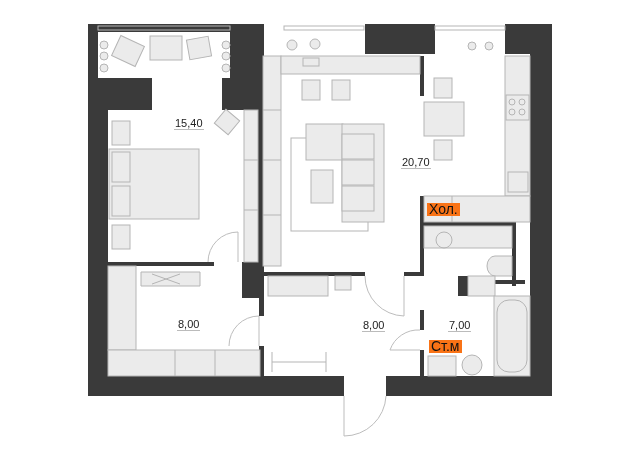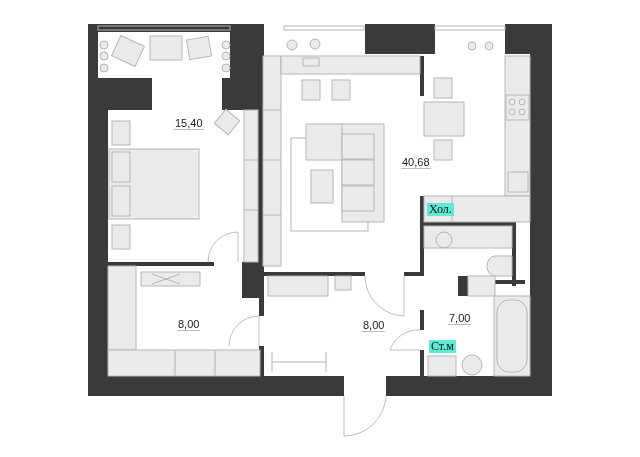--- a/index.html
+++ b/index.html
@@ -1,19 +1,19 @@
 <!DOCTYPE html>
 <html><head>
 <meta charset="utf-8">
 <style>
   html, body { margin:0; padding:0; background:#ffffff; }
   body { width:640px; height:457px; position:relative; overflow:hidden; font-family:"Liberation Sans", sans-serif; }
   #plan { position:absolute; left:0; top:0; width:640px; height:457px; }
   .label { position:absolute; font-size:11px; color:#222; font-family:"Liberation Sans", sans-serif; border-bottom:1px solid #bbb; line-height:12px; padding:0 1px; }
-  .tag { position:absolute; font-size:12px; color:#111; background:#5eead4; font-family:Liberation Serif, serif; line-height:11px; padding:1px 2px; }
+  .tag { position:absolute; font-size:14px; color:#111; background:#f97316; font-family:Liberation Sans, sans-serif; line-height:11px; padding:1px 2px; }
 </style>
 </head>
 <body>
 
 <svg id="plan" viewBox="0 0 640 457" xmlns="http://www.w3.org/2000/svg">
   <defs>
     <style>
       .w { fill:#3a3a3a; }
       .f { fill:#ebebeb; stroke:#b5b5b5; stroke-width:1; }
       .ln { fill:none; stroke:#b5b5b5; stroke-width:1; }
@@ -165,18 +165,18 @@
     <path class="f" d="M495 256 A8 10 0 0 0 495 276 L512 276 L512 256 Z"></path>
     <rect class="f" x="468" y="276" width="27" height="20"></rect>
     <rect class="f" x="494" y="296" width="36" height="80"></rect>
     <rect class="ln" x="497" y="300" width="30" height="72" rx="12"></rect>
     <rect class="f" x="428" y="356" width="28" height="20"></rect>
     <circle class="f" cx="472" cy="365" r="10"></circle>
   </g>
 </svg>
 
 <span class="label" style="left:174px; top:117px;">15,40</span>
-<span class="label" style="left:401px; top:156px;">40,68</span>
+<span class="label" style="left:401px; top:156px;">20,70</span>
 <span class="label" style="left:177px; top:318px;">8,00</span>
 <span class="label" style="left:362px; top:319px;">8,00</span>
-<span class="label" style="left:448px; top:312px;">7,00</span>
+<span class="label" style="left:448px; top:319px;">7,00</span>
 <span class="tag" style="left:427px; top:203px;">Хол.</span>
 <span class="tag" style="left:429px; top:340px;">Ст.м</span>
 
 </body></html>

